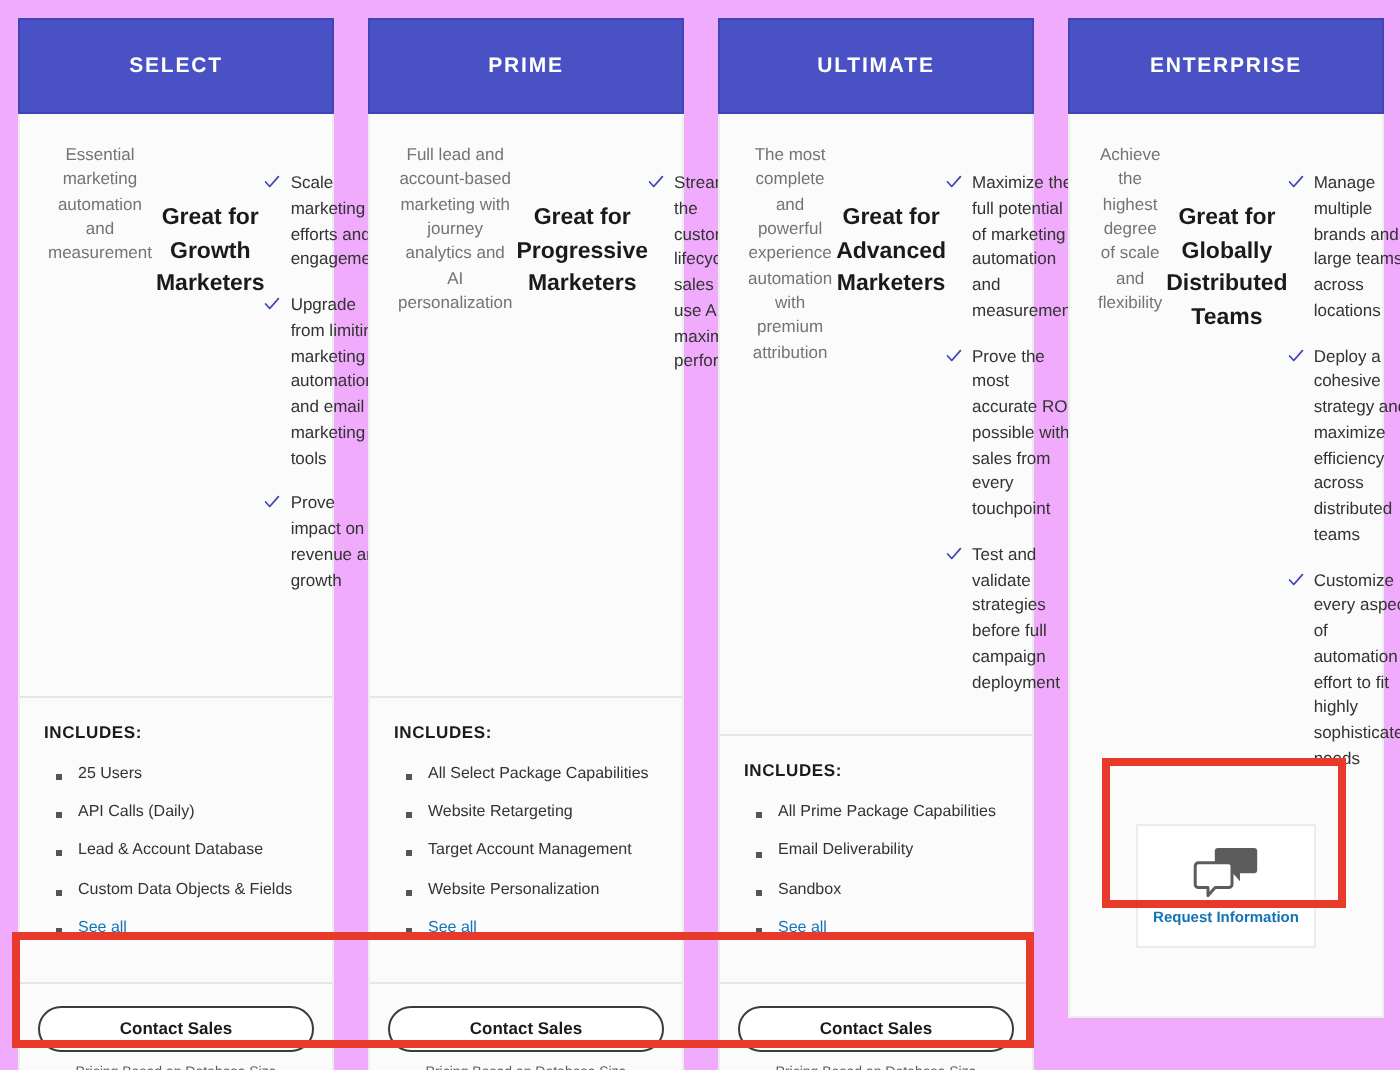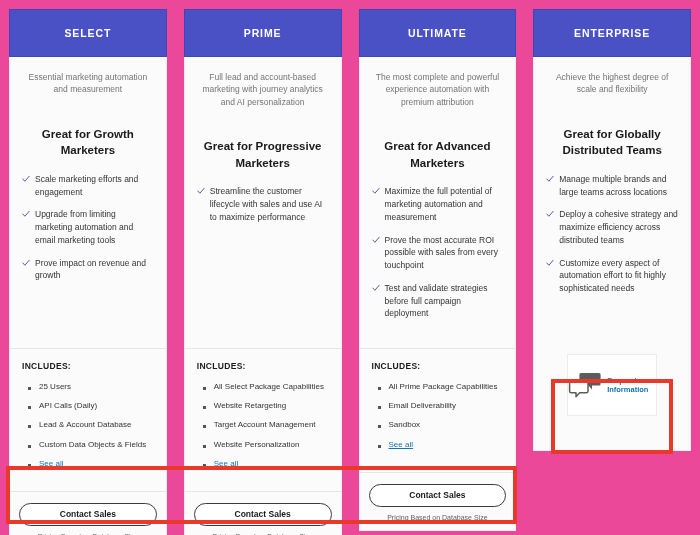--- a/index.html
+++ b/index.html
@@ -9,21 +9,21 @@
     height: 535px;
     background: #ffffff;
     font-family: "Liberation Sans", sans-serif;
     overflow: hidden;
   }
 
   #board {
     position: relative;
     width: 700px;
     height: 535px;
-    background: #ec4899;
+    background: #f0abfc;
   }
 
   
   .columns {
     position: absolute;
     left: 9px;
     top: 9px;
     width: 682px;
     display: flex;
     gap: 17px;
@@ -55,21 +55,20 @@
     border: 1px solid #ededed;
     border-top: none;
     display: flex;
     flex-direction: column;
   }
 
   .card-top {
     padding: 14px 12px 10px 12px;
     min-height: 291px;
     display: flex;
-    flex-direction: column;
   }
 
   .tagline {
     font-size: 8.5px;
     line-height: 1.45;
     color: #747474;
     text-align: center;
     padding: 0 2px;
   }
 
@@ -161,20 +160,21 @@
     align-items: center;
     padding: 6px 0 34px 0;
   }
 
   .request-box {
     width: 90px;
     height: 62px;
     background: #ffffff;
     border: 1px solid #ececec;
     display: flex;
+    flex-direction: column;
     align-items: center;
     justify-content: center;
     gap: 5px;
     cursor: pointer;
   }
 
   .chat-icon { width: 34px; height: 26px; }
   .chat-icon svg { display: block; }
 
   .request-label {

